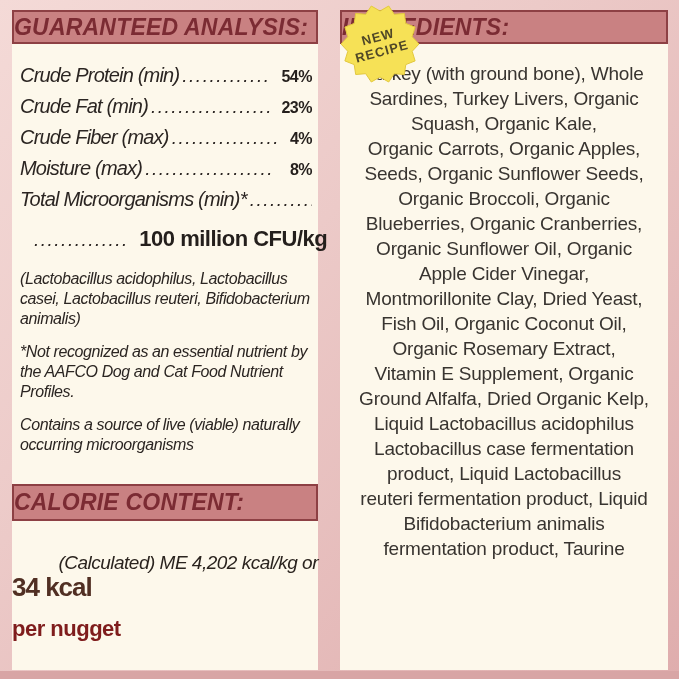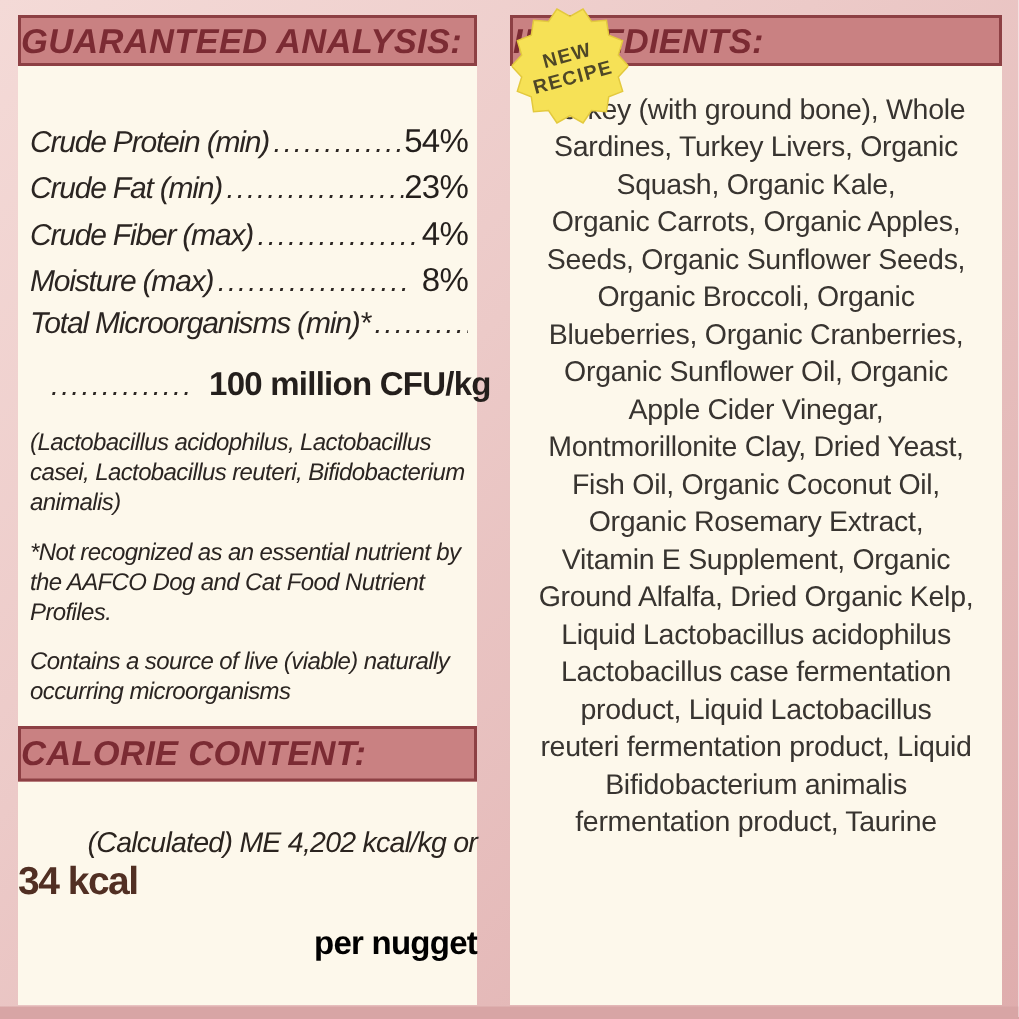--- a/index.html
+++ b/index.html
@@ -21,32 +21,32 @@
   .bar{
     box-sizing:border-box;width:100%;height:34px;
     background:#c98182;border:2px solid #8d4044;
     display:flex;align-items:center;
   }
   .bar span{
     font-style:italic;font-weight:bold;font-size:23px;
     color:#7b2b33;letter-spacing:0.2px;white-space:nowrap;
   }
   
-  .ga-body{padding:20px 6px 0 8px;color:#2b2522;margin-top:17px;}
+  .ga-body{padding:20px 6px 0 8px;color:#2b2522;}
   .row{
     display:flex;align-items:baseline;margin-bottom:7px;height:24px;
     font-size:20px;font-style:italic;letter-spacing:-0.8px;
   }
   .row .lbl{white-space:nowrap;}
   .row .dots{
     flex:1;overflow:hidden;white-space:nowrap;
     letter-spacing:1.5px;padding:0 3px;font-size:19px;
   }
   .row .val{
-    font-style:normal;font-weight:normal;font-size:22px;
+    font-style:normal;font-weight:bold;font-size:16px;
     letter-spacing:-0.5px;color:#241f1c;white-space:nowrap;
   }
   .cfu{margin:14px 0 0 14px;white-space:nowrap;}
   .cfu .dots2{font-style:italic;font-size:19px;letter-spacing:1.5px;color:#2b2522;}
   .cfu .cfu-val{font-weight:bold;font-size:22px;letter-spacing:-0.5px;color:#241f1c;padding-left:6px;}
   .notes{margin-top:17px;padding-right:2px;}
   .note{
     margin:0 0 13px 0;font-style:italic;font-size:16px;line-height:20px;
     letter-spacing:-0.4px;color:#2b2522;
   }
@@ -54,22 +54,22 @@
   .calorie-bar{position:absolute;left:0;top:474px;height:37px;}
   .calc-line{
     position:absolute;left:0;top:542px;width:100%;text-align:right;
     font-style:italic;font-size:19px;letter-spacing:-0.5px;color:#2b241f;
   }
   .kcal{
     position:absolute;left:0;top:562px;width:100%;
     font-weight:bold;font-size:26px;letter-spacing:-1px;color:#512f23;
   }
   .nugget{
-    position:absolute;left:0;top:606px;width:100%;text-align:right;
-    font-weight:bold;font-size:22px;letter-spacing:-0.5px;color:#000000;
+    position:absolute;left:0;top:606px;width:100%;text-align:left;
+    font-weight:bold;font-size:22px;letter-spacing:-0.5px;color:#7f1d1d;
   }
   
   .ing-lines{padding-top:17px;}
   .ing-line{
     text-align:center;font-size:19px;line-height:25px;
     letter-spacing:-0.2px;color:#383430;white-space:nowrap;
   }
   
   .badge{position:absolute;left:341px;top:5px;width:78px;height:78px;}
   .badge svg{position:absolute;left:0;top:0;}

